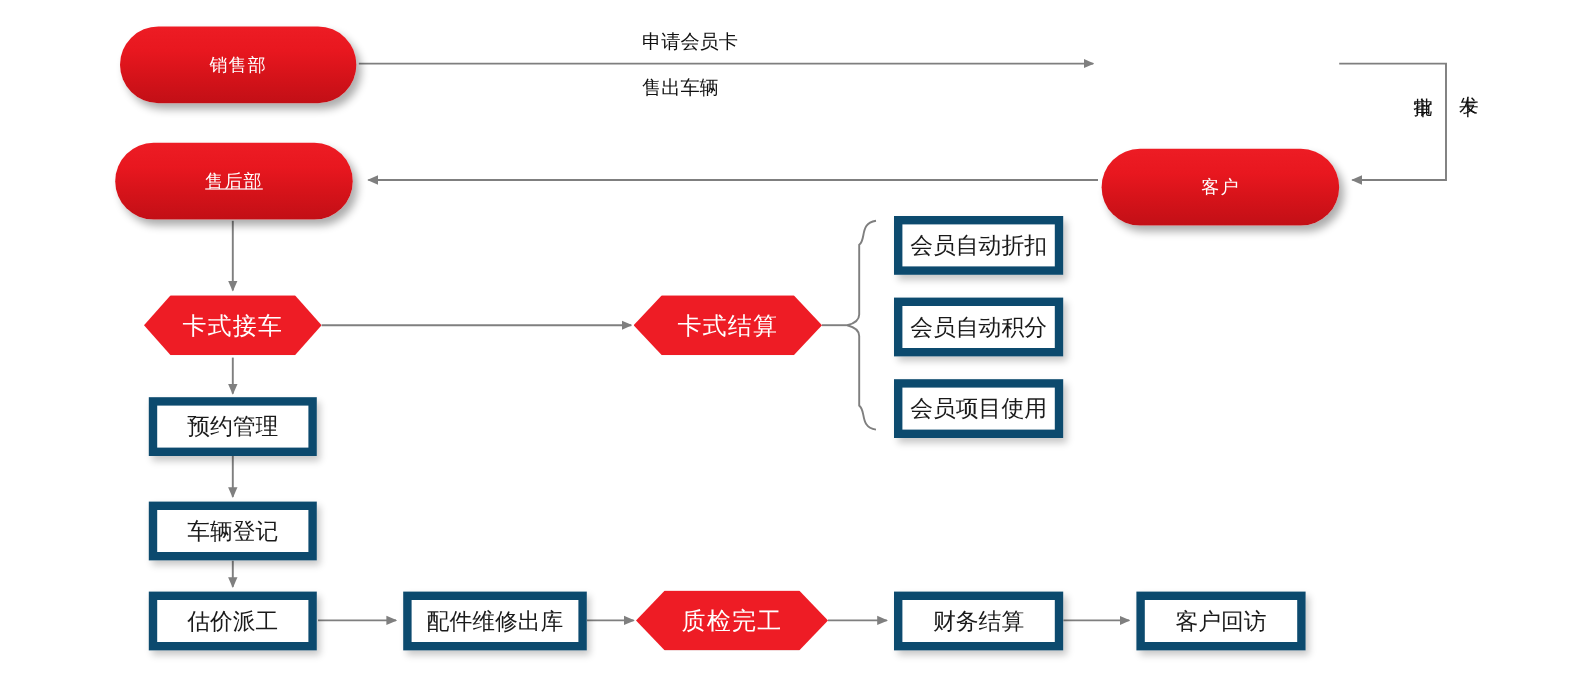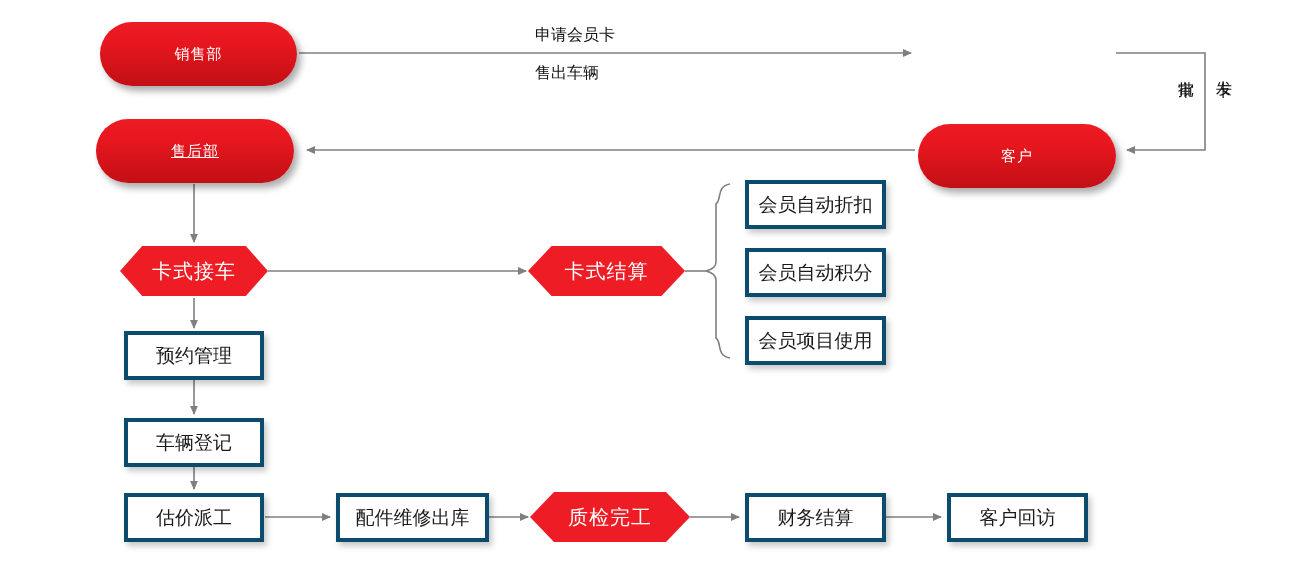--- a/index.html
+++ b/index.html
@@ -36,21 +36,21 @@
     font-size:20px;
     letter-spacing:1px;
     clip-path:polygon(15% 0%,85% 0%,100% 50%,85% 100%,15% 100%,0% 50%);
     filter:drop-shadow(3px 4px 4px rgba(0,0,0,.35));
   }
   .hex.small{font-size:20px;}
 
   
   .box{
     background:#ffffff;
-    border:4px solid #0c4a6e;
+    border:7px solid #0c4a6e;
     color:#1a1a1a;
     font-size:19px;
     box-shadow:3px 4px 6px rgba(0,0,0,.22);
   }
 
   
   .elabel{
     position:absolute;
     color:#111111;
     font-size:16px;

